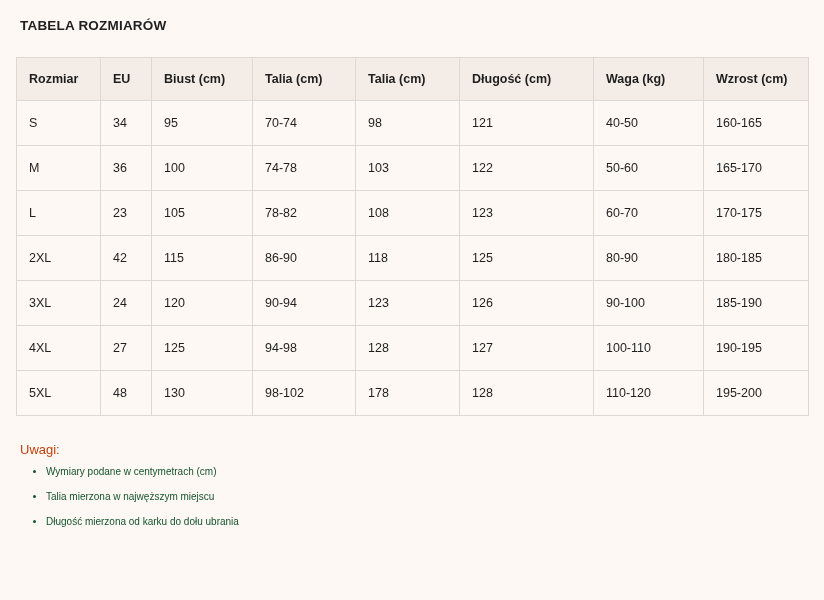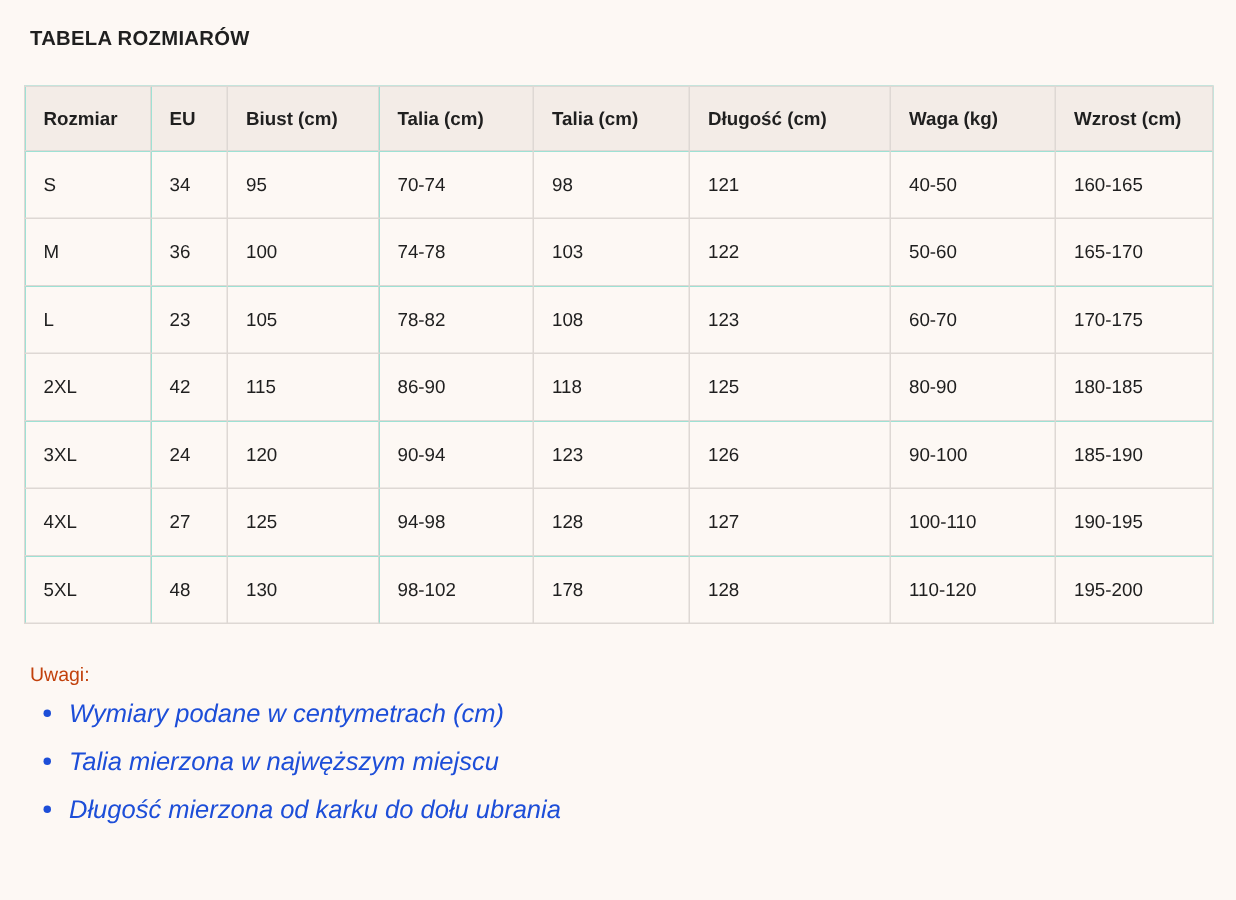--- a/index.html
+++ b/index.html
@@ -29,21 +29,21 @@
     margin: 4px 0 0 4px;
   }
   .table-wrap {
     margin-top: 24px;
     width: 792px;
   }
   table.size-table {
     border-collapse: collapse;
     width: 792px;
     table-layout: fixed;
-    background: #5eead4;
+    background: #0c4a6e;
   }
   table.size-table th,
   table.size-table td {
     border: 1px solid #ded8d4;
     text-align: left;
     font-size: 12.5px;
     padding: 0 12px;
     height: 44px;
     vertical-align: middle;
     color: #1f1f1f;
@@ -78,25 +78,24 @@
     font-size: 13px;
     color: #c2410c;
     margin-bottom: 10px;
   }
   ul.notes-list {
     margin: 0;
     padding-left: 26px;
     list-style: disc;
   }
   ul.notes-list li {
-    font-size: 17px;
+    font-size: 10px;
     line-height: 1.0;
     margin-bottom: 15px;
-    color: #1d4ed8;
-    font-style: italic;
+    color: #14532d;
   }
 </style>
 </head>
 <body>
 
 <div class="page">
 
   <div class="page-title">TABELA ROZMIARÓW</div>
 
   <div class="table-wrap">

